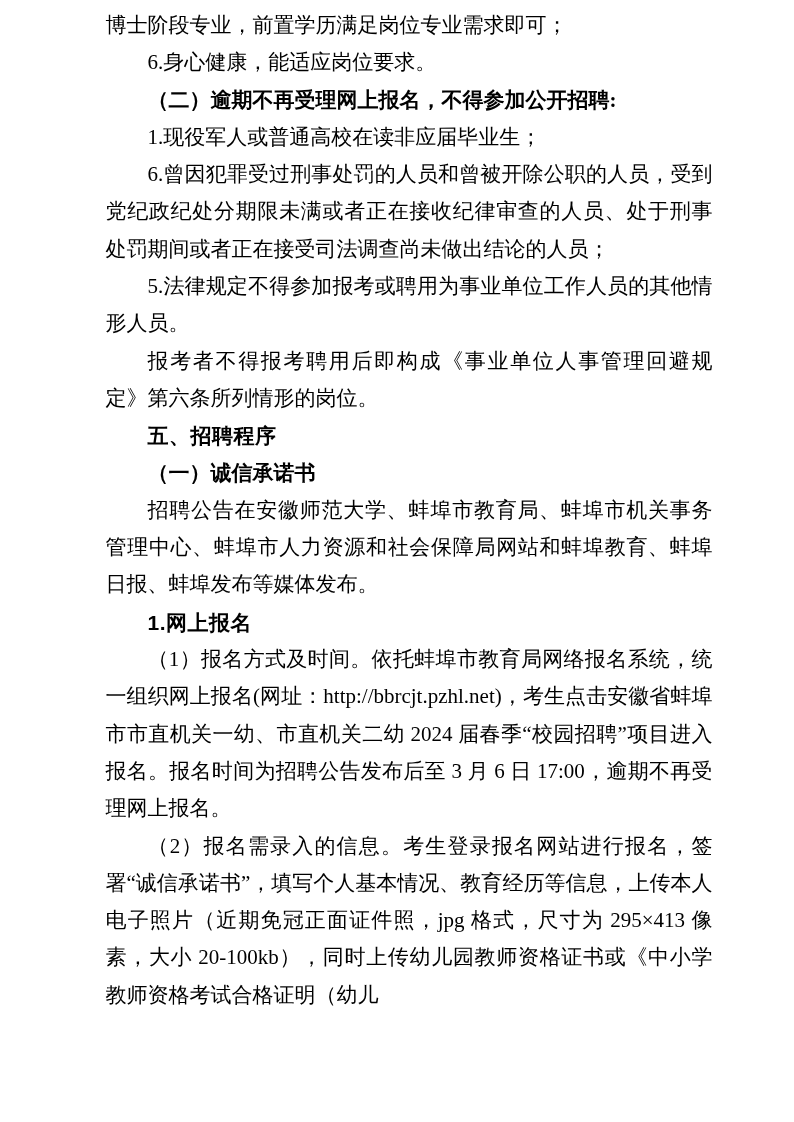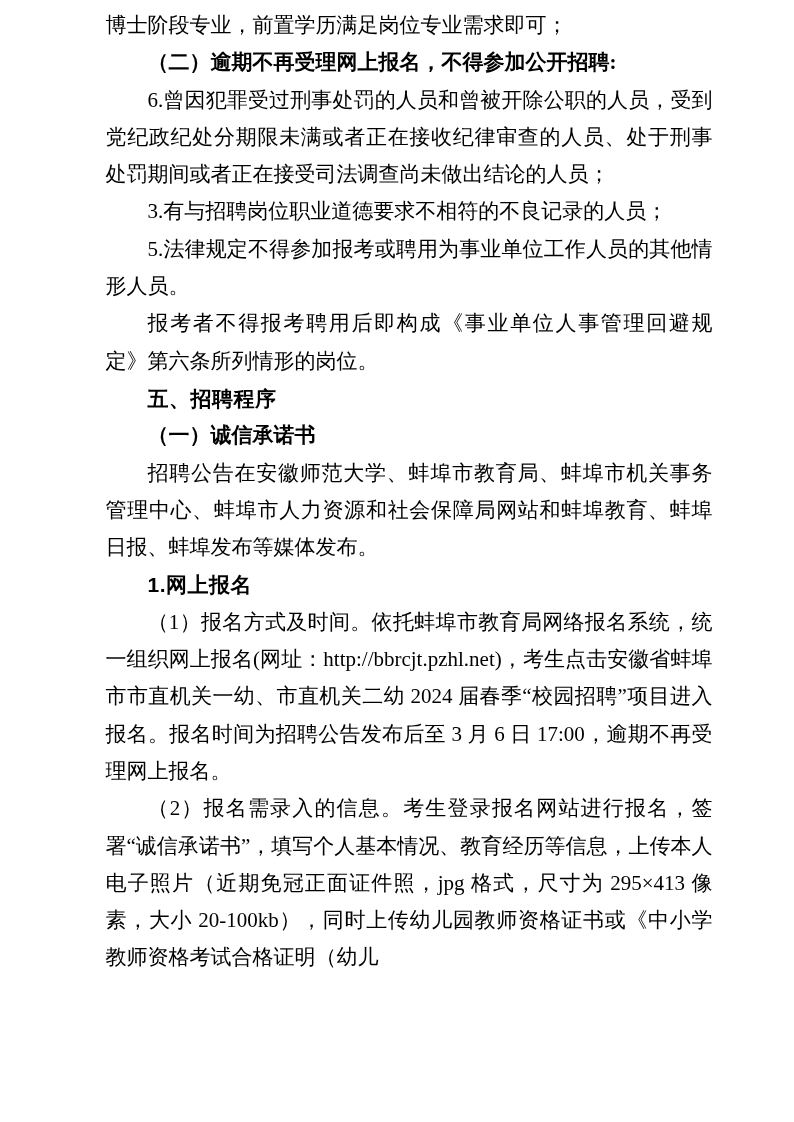--- a/index.html
+++ b/index.html
@@ -42,23 +42,24 @@
     font-weight: bold;
     font-family: Liberation Sans, sans-serif;
     letter-spacing: 0.5px;
   }
 </style>
 </head>
 <body>
 
 <div class="page">
   <p class="cont">博士阶段专业，前置学历满足岗位专业需求即可；</p>
+  <p>6.身心健康，能适应岗位要求。</p>
   <p class="h-kai">（二）逾期不再受理网上报名，不得参加公开招聘:</p>
+  <p>1.现役军人或普通高校在读非应届毕业生；</p>
   <p>6.曾因犯罪受过刑事处罚的人员和曾被开除公职的人员，受到党纪政纪处分期限未满或者正在接收纪律审查的人员、处于刑事处罚期间或者正在接受司法调查尚未做出结论的人员；</p>
-  <p>3.有与招聘岗位职业道德要求不相符的不良记录的人员；</p>
   <p>5.法律规定不得参加报考或聘用为事业单位工作人员的其他情形人员。</p>
   <p>报考者不得报考聘用后即构成《事业单位人事管理回避规定》第六条所列情形的岗位。</p>
   <p class="h-hei">五、招聘程序</p>
   <p class="h-kai">（一）诚信承诺书</p>
   <p>招聘公告在安徽师范大学、蚌埠市教育局、蚌埠市机关事务管理中心、蚌埠市人力资源和社会保障局网站和蚌埠教育、蚌埠日报、蚌埠发布等媒体发布。</p>
   <p class="h-hei">1.网上报名</p>
   <p>（1）报名方式及时间。依托蚌埠市教育局网络报名系统，统一组织网上报名(网址：http://bbrcjt.pzhl.net)，考生点击安徽省蚌埠市市直机关一幼、市直机关二幼 2024 届春季“校园招聘”项目进入报名。报名时间为招聘公告发布后至 3 月 6 日 17:00，逾期不再受理网上报名。</p>
   <p>（2）报名需录入的信息。考生登录报名网站进行报名，签署“诚信承诺书”，填写个人基本情况、教育经历等信息，上传本人电子照片（近期免冠正面证件照，jpg 格式，尺寸为 295×413 像素，大小 20-100kb），同时上传幼儿园教师资格证书或《中小学教师资格考试合格证明（幼儿</p>
 </div>
 

